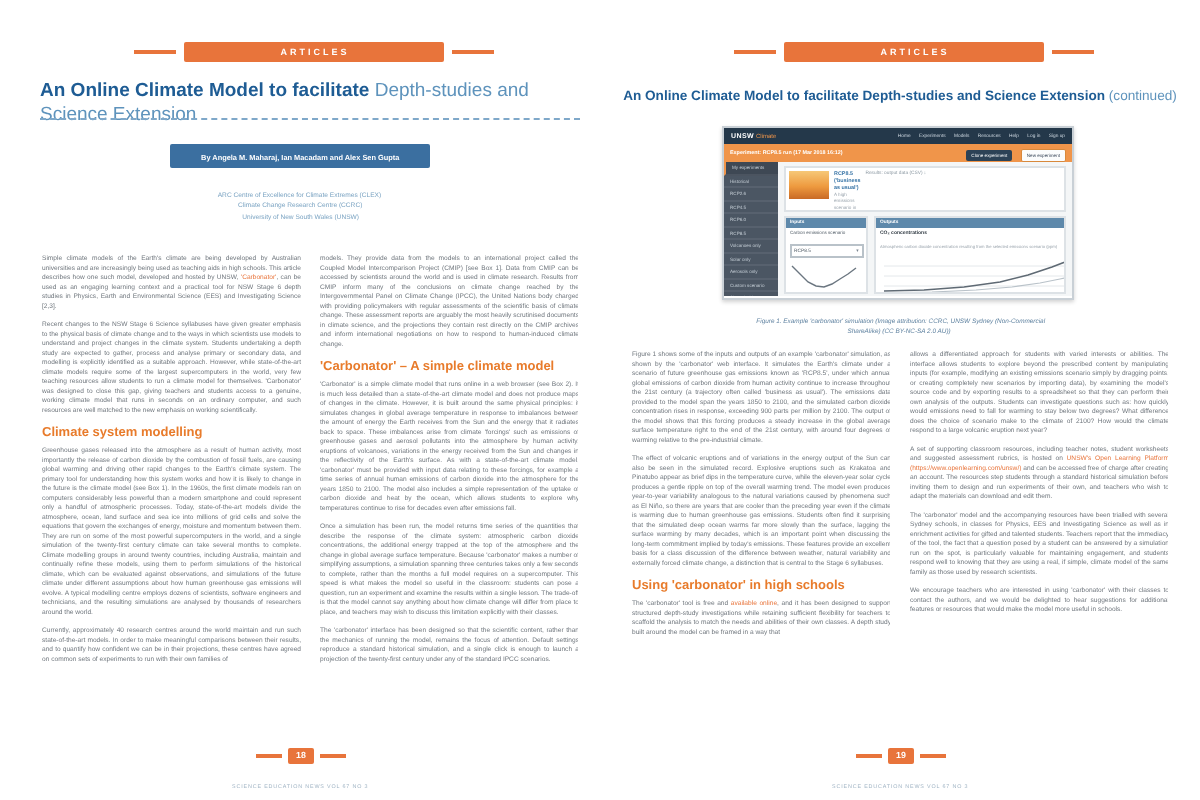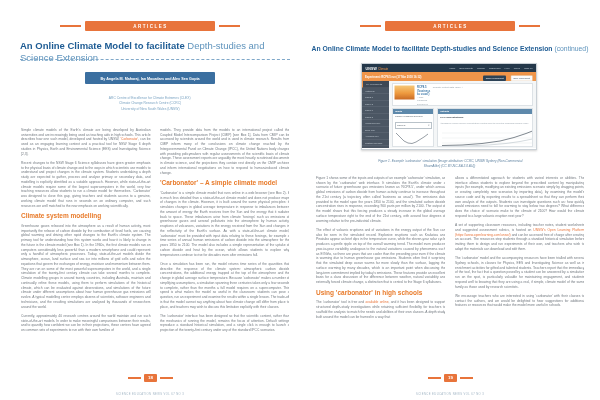--- a/index.html
+++ b/index.html
@@ -1,18 +1,18 @@
 <!DOCTYPE html>
 <html><head>
 <meta charset="utf-8">
 <style>
   html,body{margin:0;padding:0;background:#ffffff;}
   body{width:600px;height:400px;position:relative;overflow:hidden;
        font-family:"Liberation Sans","DejaVu Sans",sans-serif;}
-  .page{position:absolute;top:0;width:300px;height:287px;background:#fff;}
+  .page{position:absolute;top:0;width:300px;height:287px;background:#fff;padding-left:14px;}
   #pageL{left:0;} #pageR{left:300px;}
 
   
   .banner-row{position:absolute;top:21px;left:0;right:0;display:flex;justify-content:center;align-items:center;gap:4px;}
   .banner-rule{width:21px;height:2px;background:#E8743B;}
   .banner-chip{width:130px;height:10px;background:#E8743B;border-radius:1px;color:#fff;
     display:flex;align-items:center;justify-content:center;overflow:hidden;}
   .banner-chip span{display:block;transform:scale(0.5);font-size:9px;font-weight:bold;letter-spacing:3px;white-space:nowrap;}
 
   

